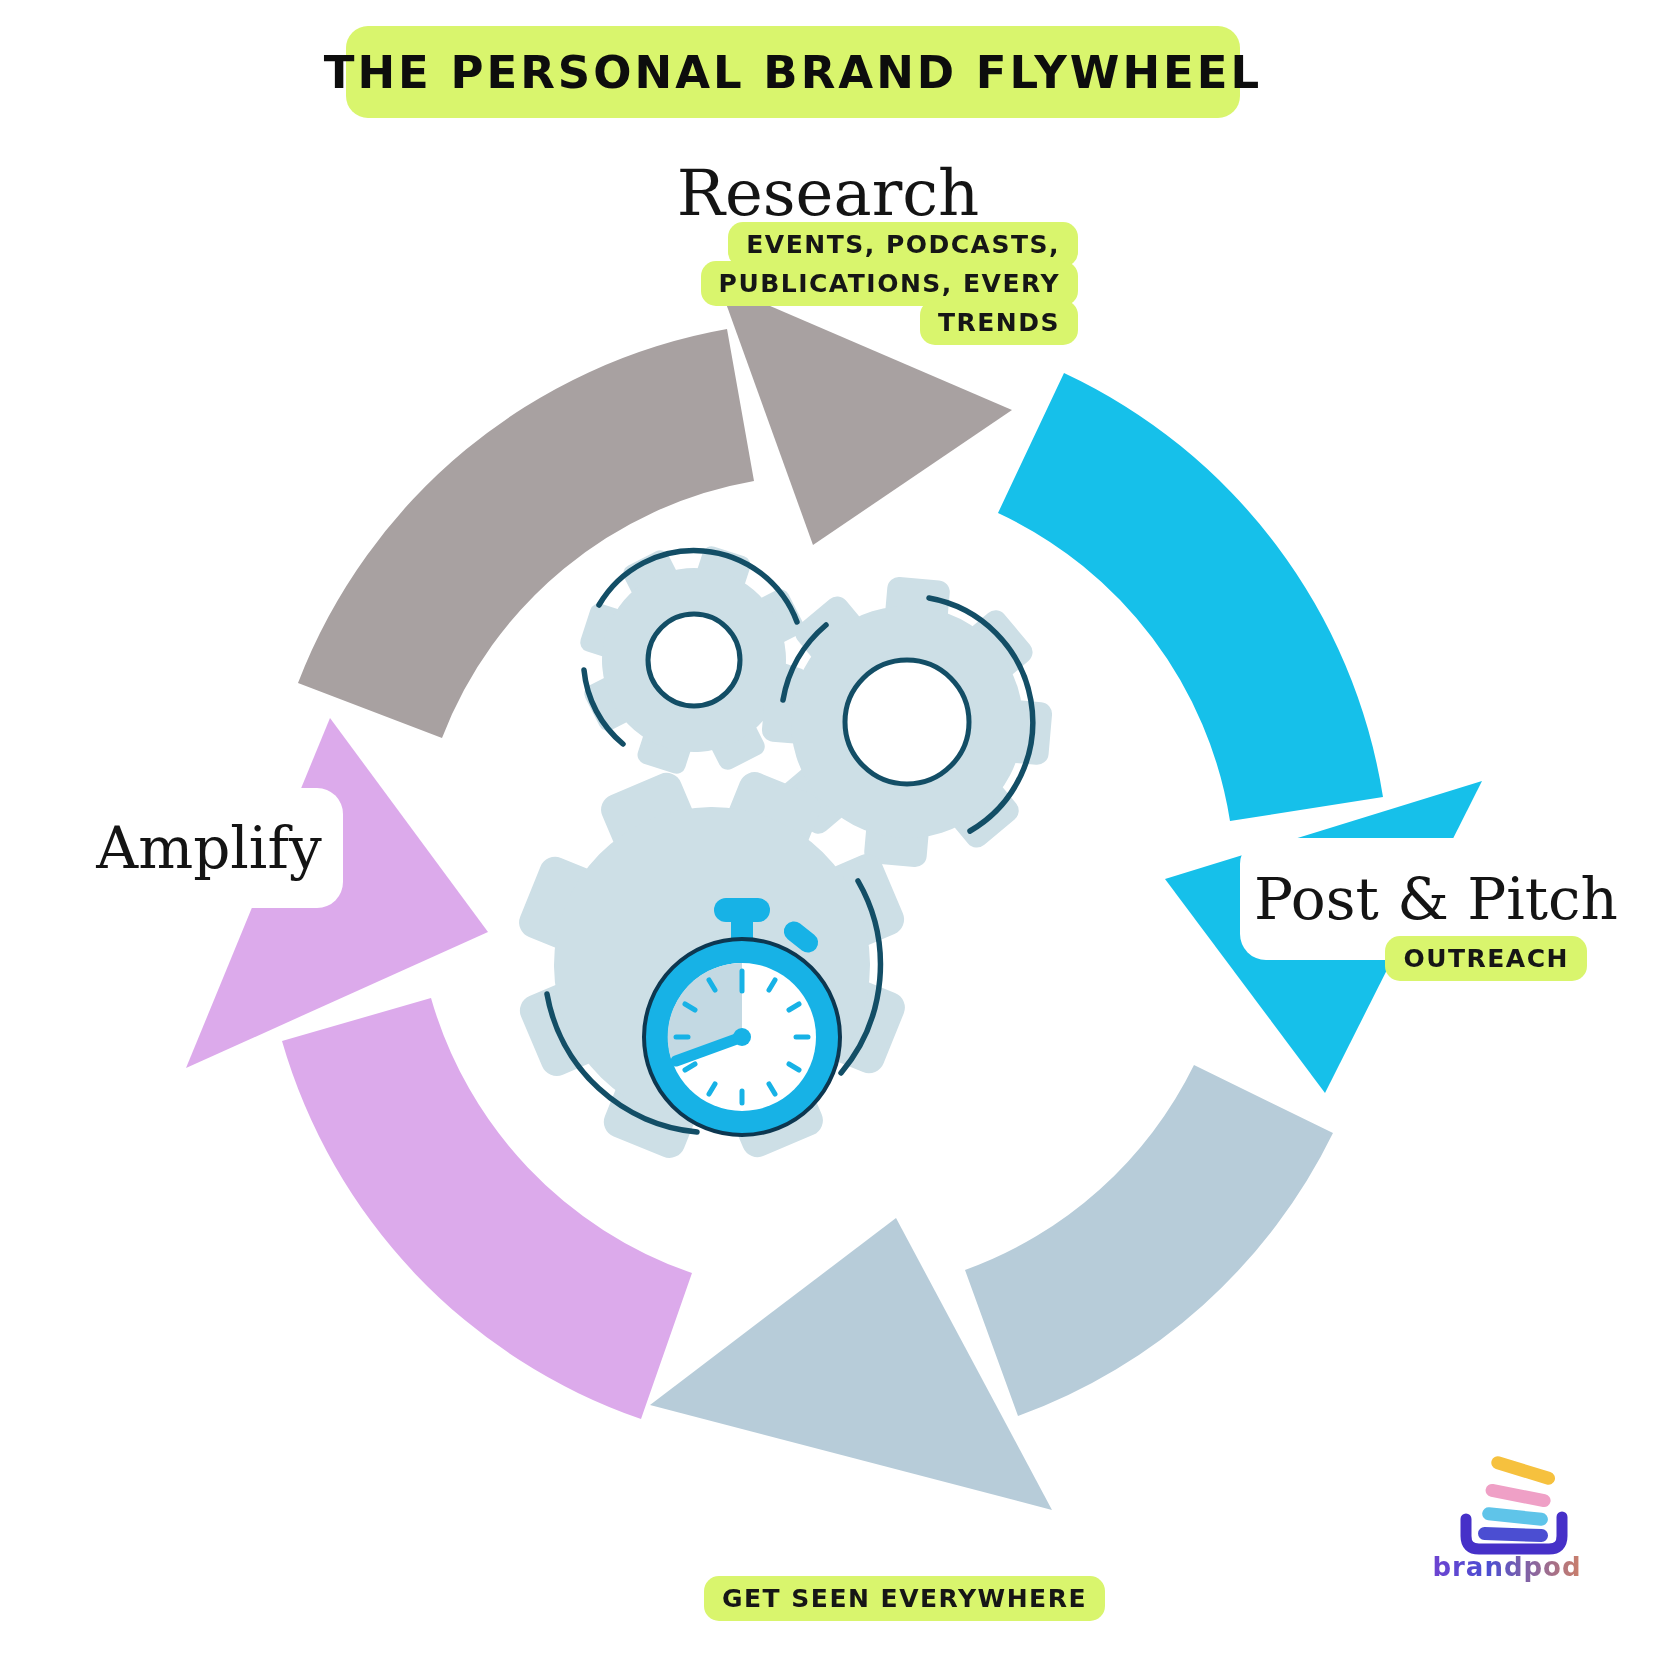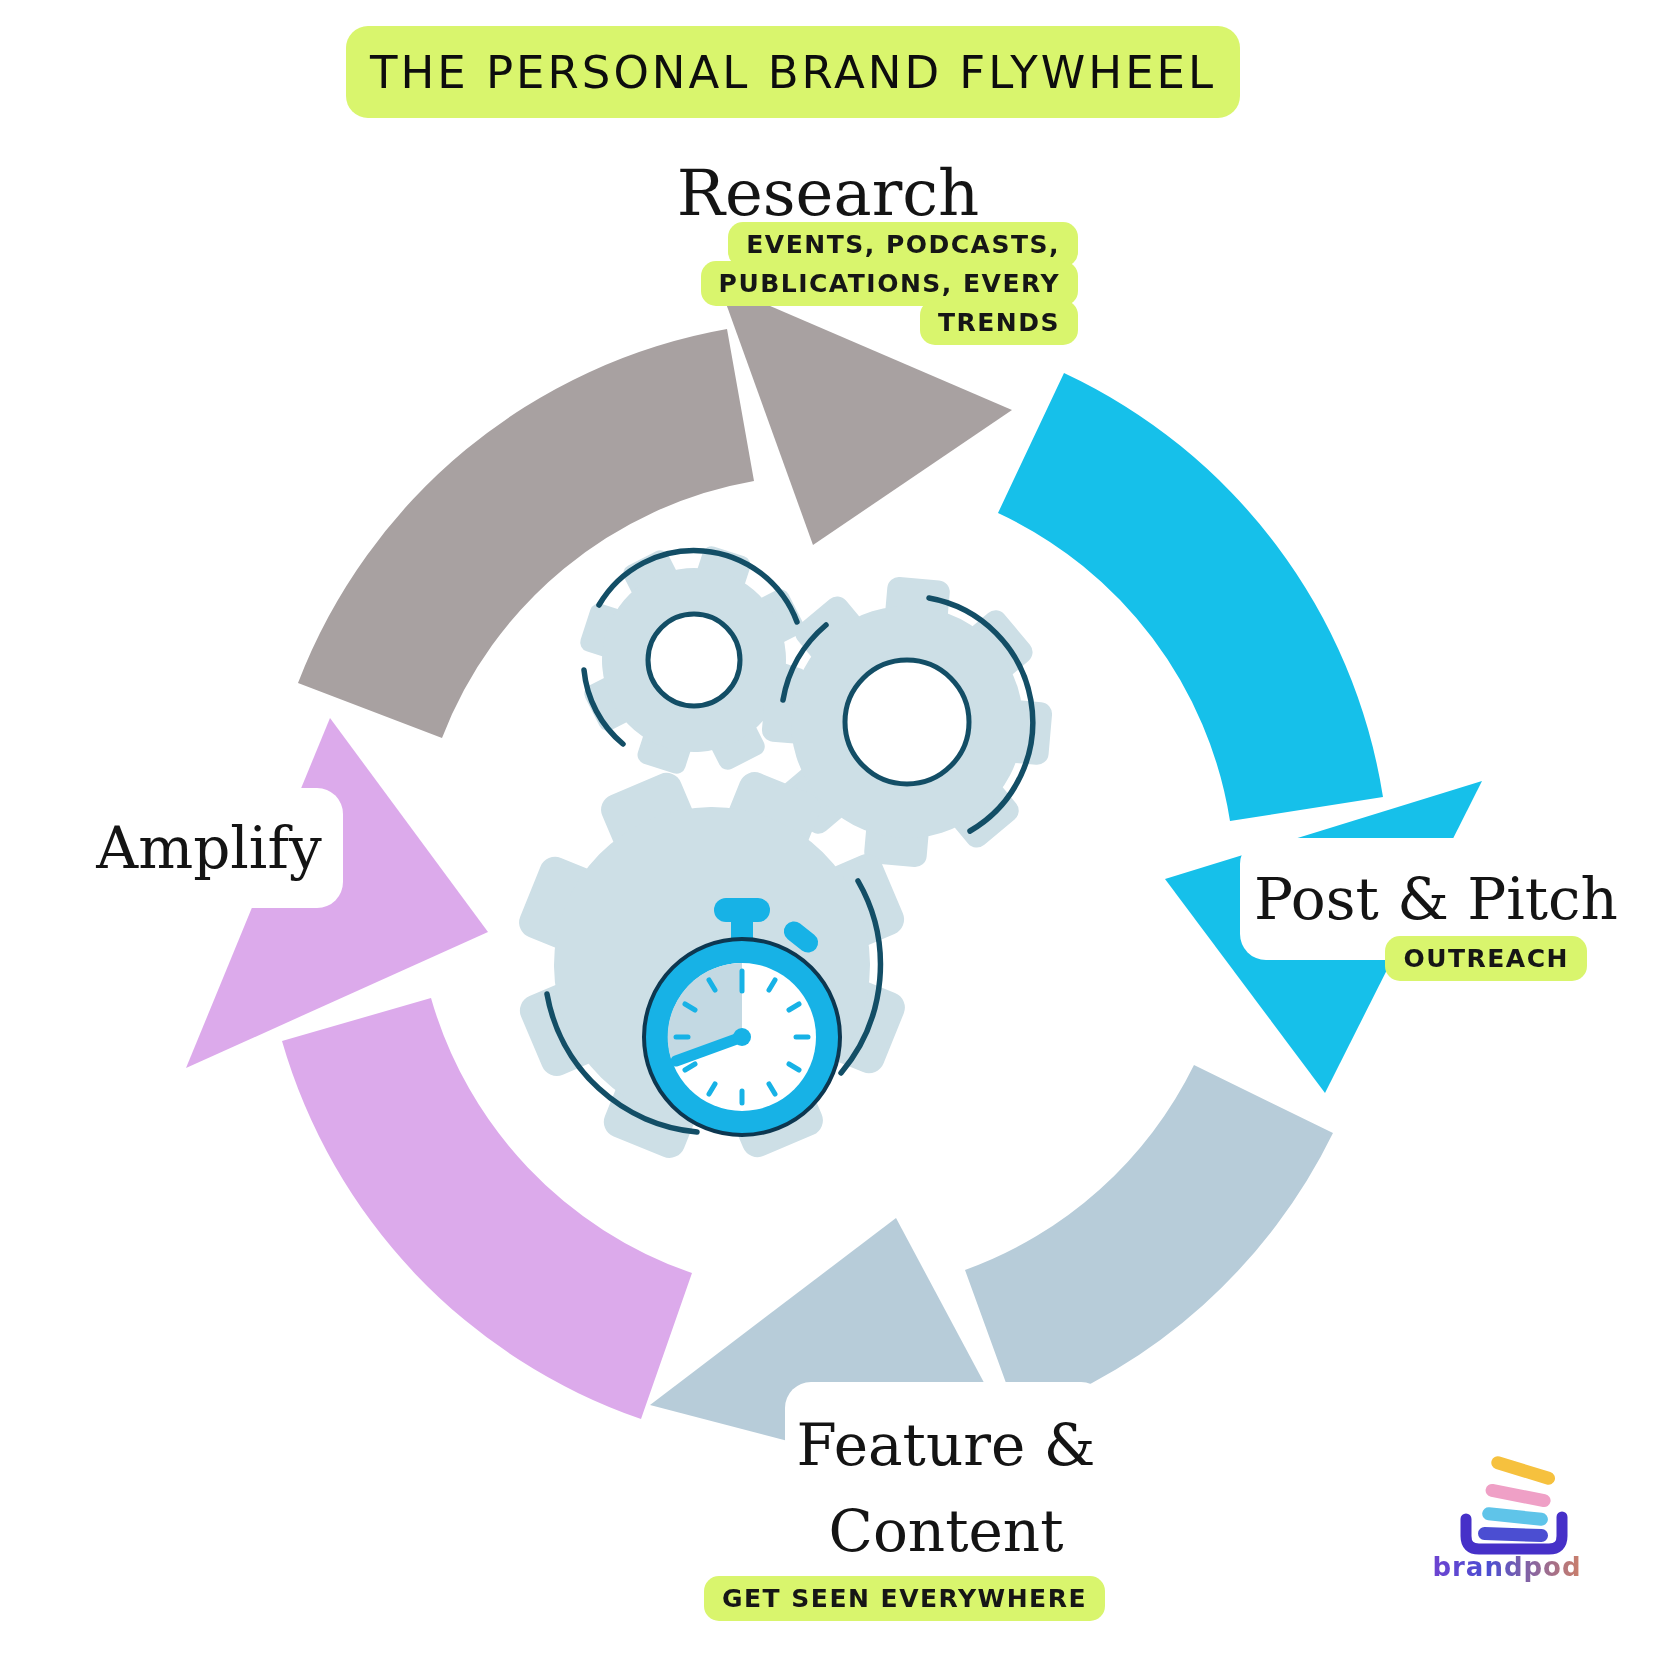--- a/index.html
+++ b/index.html
@@ -26,21 +26,21 @@
   .pill-line:first-child{margin-top:0;}
 
   
   .card{position:absolute;background:var(--card-white,#ffffff);border-radius:26px;
         display:flex;flex-direction:column;align-items:center;justify-content:center;}
   .stage-label{font-family:"DejaVu Serif","Liberation Serif",serif;font-size:58px;
                line-height:1.0;white-space:nowrap;color:#141414;}
 
   .title-pill{position:absolute;left:346px;top:26px;width:894px;height:92px;background:var(--lime,#d9f56d);
               border-radius:22px;display:flex;align-items:center;justify-content:center;}
-  .title-text{font-size:45px;font-weight:400;letter-spacing:3px;white-space:nowrap;color:#0d0d0d;}
+  .title-text{font-size:45px;font-weight:700;letter-spacing:3px;white-space:nowrap;color:#0d0d0d;}
 
   .research-heading{position:absolute;left:578px;top:132px;width:500px;text-align:center;
                     font-family:"DejaVu Serif","Liberation Serif",serif;font-size:64px;line-height:1.0;margin-top:29px;}
 
   .feature-tail{position:absolute;left:762px;top:1528px;width:46px;height:46px;background:#ffffff;
                 border-radius:10px;transform:rotate(45deg);}
 
   .brand-text{position:absolute;left:1412px;top:1552px;width:190px;text-align:center;
               font-size:26px;font-weight:bold;letter-spacing:1px;
               background:linear-gradient(90deg,#7a3fd0 0%,#4b4ed2 40%,#e88a52 100%);
@@ -143,24 +143,20 @@
   </div>
 
   <div class="card" style="left:1240px;top:838px;width:392px;height:122px;">
     <span class="stage-label">Post &amp; Pitch</span>
   </div>
   <div class="pill-group" style="left:1287px;top:936px;width:300px;">
     <span class="pill-line">OUTREACH</span>
   </div>
 
   <div class="feature-tail"></div>
-  <div class="card" style="left:785px;top:1382px;width:322px;height:212px;gap:28px;">
-    <span class="stage-label">Feature &amp;</span>
-    <span class="stage-label">Content</span>
-  </div>
   <div class="pill-group" style="left:765px;top:1576px;width:340px;">
     <span class="pill-line">GET SEEN EVERYWHERE</span>
   </div>
 
   <div class="card" style="left:75px;top:788px;width:268px;height:120px;">
     <span class="stage-label">Amplify</span>
   </div>
 
   <div class="brand-text">brandpod</div>
 

